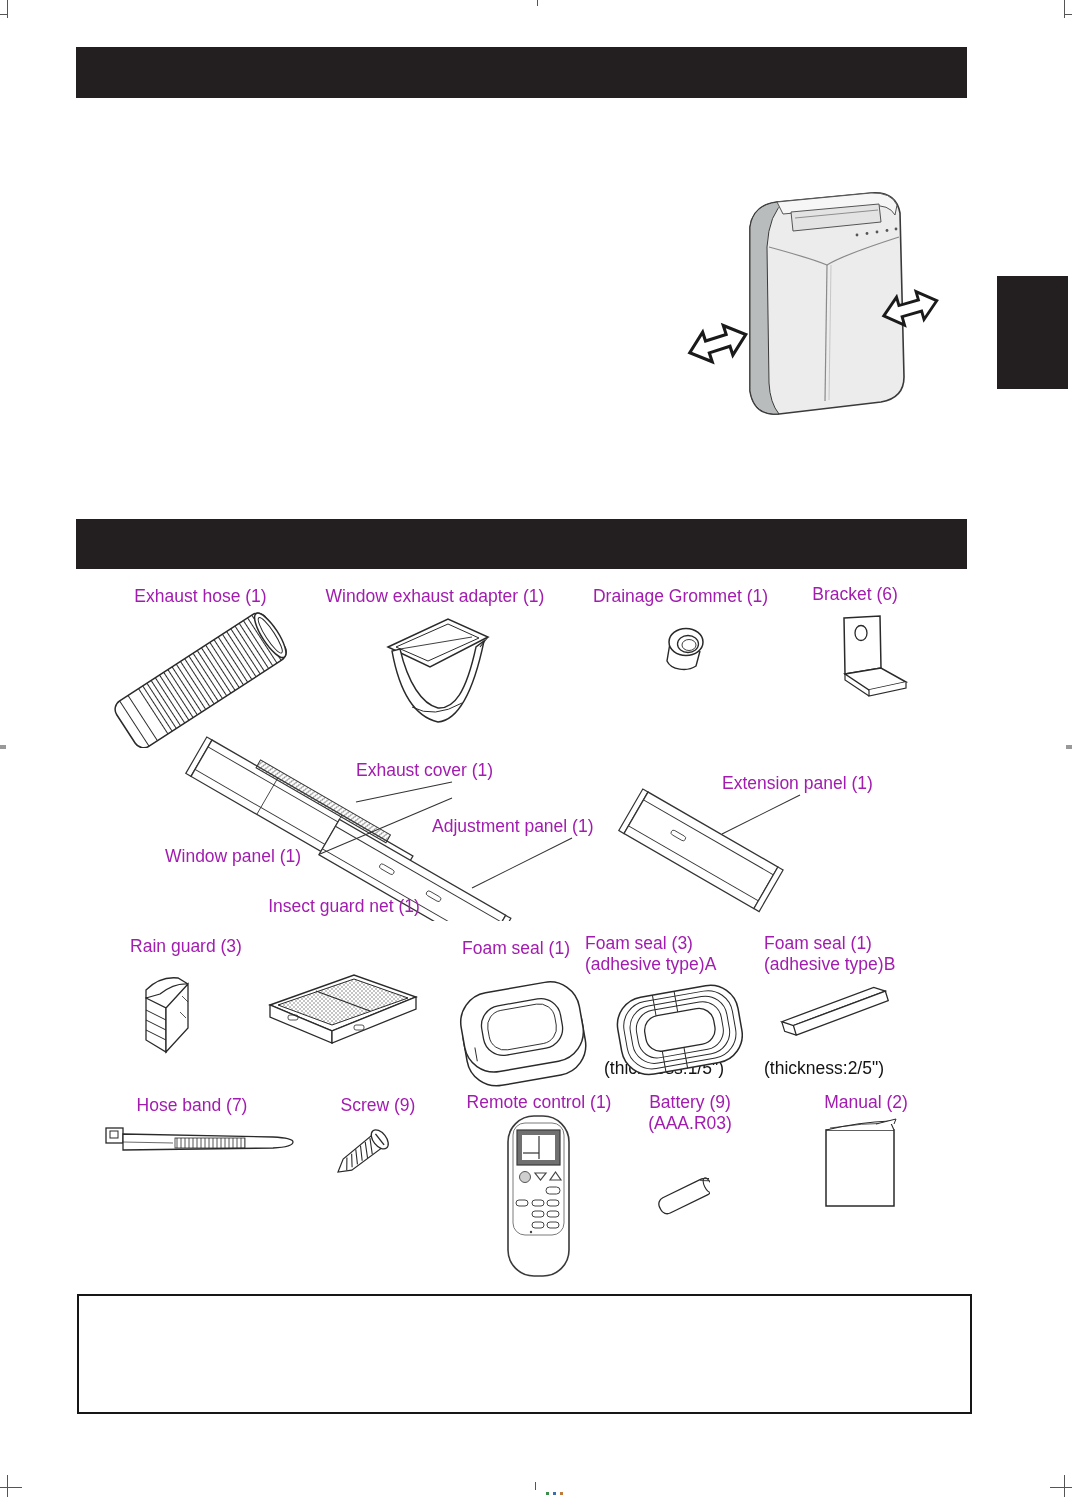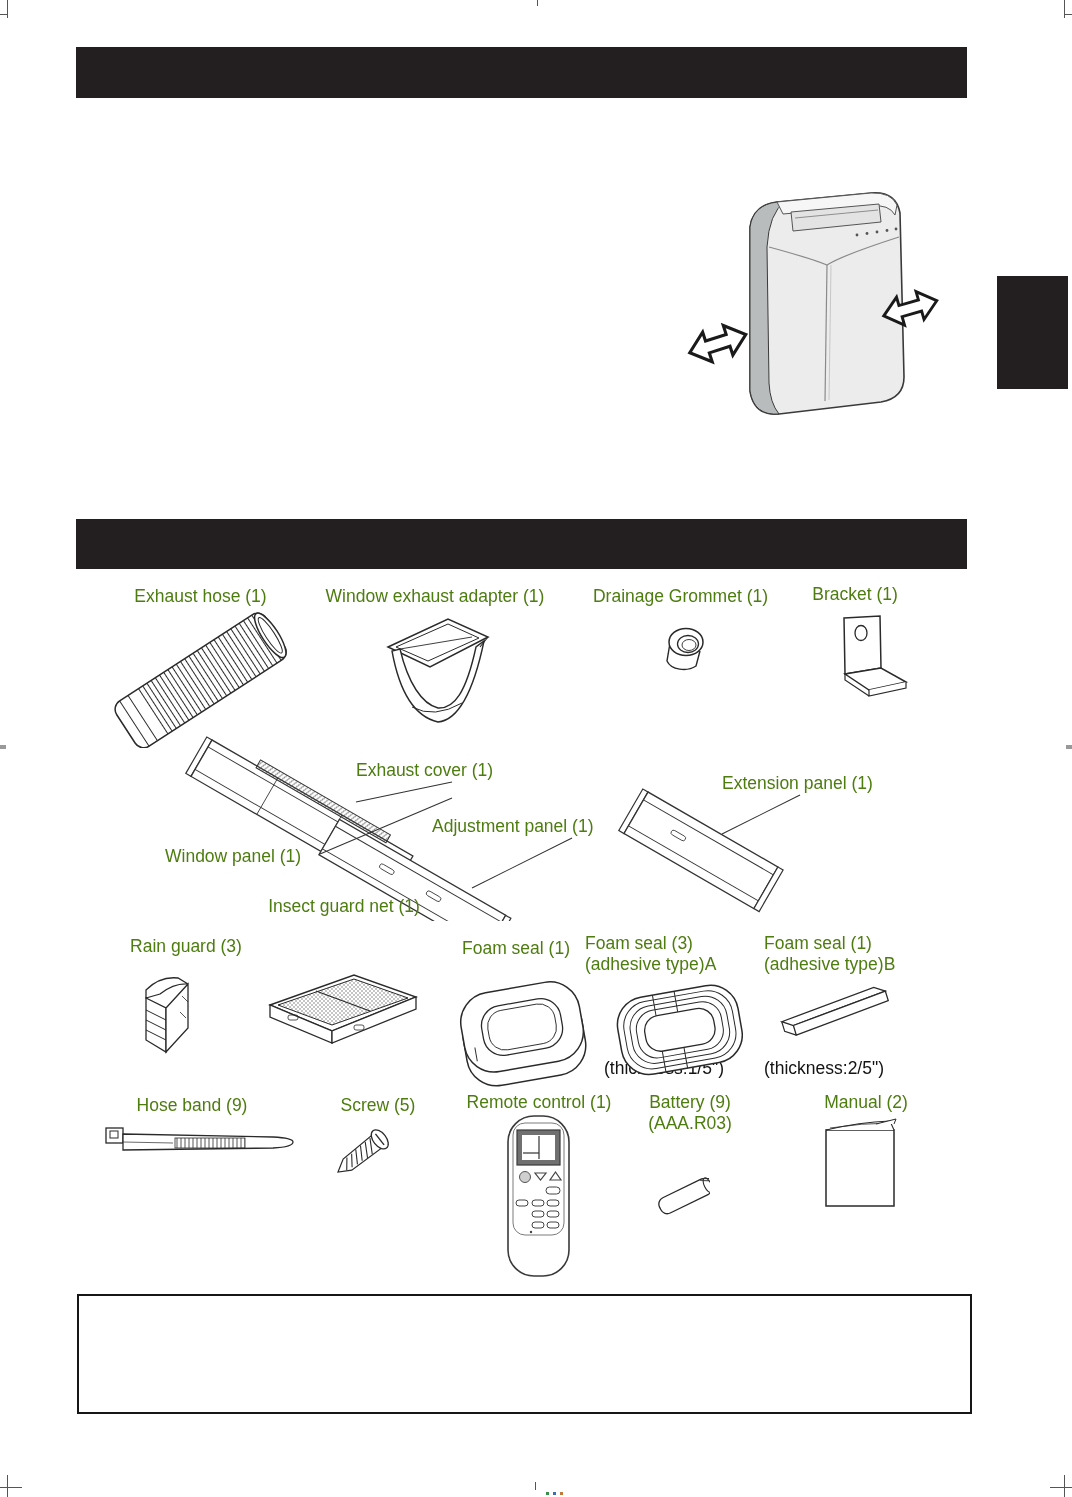--- a/index.html
+++ b/index.html
@@ -1,19 +1,19 @@
 <!DOCTYPE html>
 <html><head>
 <meta charset="utf-8">
 <style>
   html,body{margin:0;padding:0;background:#fff;}
   #page{position:relative;width:1072px;height:1497px;background:#ffffff;overflow:hidden;
         font-family:"Liberation Sans",sans-serif;color:#111;}
   .bar{position:absolute;background:#231f20;}
-  .label{position:absolute;font-size:17.5px;line-height:1.18;color:#4d7c0f;}
+  .label{position:absolute;font-size:17.5px;line-height:1.18;color:#a21caf;}
   .center{text-align:center;}
   .note{position:absolute;font-size:17.5px;color:#131313;}
   .ill{position:absolute;}
   .mark{position:absolute;background:#555;}
   .mark.lt{background:#999;}
   .box{position:absolute;border:2px solid #161616;background:#fff;}
   svg{display:block;}
   .dot{position:absolute;width:3px;height:3px;}
 </style>
 </head>
@@ -71,21 +71,21 @@
       <use href="#dblArrow" transform="scale(1.55)" fill="#fff" stroke="#1a1a1a" stroke-width="2"></use>
     </g>
     <g transform="translate(203,116) rotate(-16)">
       <use href="#dblArrow" transform="scale(1.45)" fill="#fff" stroke="#1a1a1a" stroke-width="2"></use>
     </g>
   </svg>
 
   <div class="label center" style="left:118px;top:586px;width:165px">Exhaust hose (1)</div>
   <div class="label center" style="left:310px;top:586px;width:250px">Window exhaust adapter (1)</div>
   <div class="label center" style="left:583px;top:586px;width:195px">Drainage Grommet (1)</div>
-  <div class="label center" style="left:800px;top:584px;width:110px">Bracket (1)</div>
+  <div class="label center" style="left:800px;top:584px;width:110px">Bracket (6)</div>
 
   <svg class="ill" style="left:110px;top:603px" width="195" height="145" viewBox="0 0 195 145">
     <defs>
       <pattern id="ribs" width="5" height="56" patternUnits="userSpaceOnUse">
         <line x1="2.5" y1="0" x2="2.5" y2="56" stroke="#2a2a2a" stroke-width="1"></line>
       </pattern>
     </defs>
     <g transform="translate(16,126) rotate(-33)">
       <rect x="0" y="-27" width="178" height="54" rx="10" fill="#fff" stroke="#2a2a2a" stroke-width="1.5"></rect>
       <rect x="30" y="-27" width="140" height="54" fill="url(#ribs)" stroke="none"></rect>
@@ -229,22 +229,22 @@
   </svg>
 
   <svg class="ill" style="left:772px;top:980px" width="125" height="75" viewBox="0 0 125 75">
     <g transform="translate(8,36) rotate(-17)">
       <path d="M0,6 L98,0 L108,7 L10,13 Z" fill="#fff" stroke="#2a2a2a" stroke-width="1.3"></path>
       <path d="M10,13 L108,7 L108,17 L10,23 Z" fill="#fff" stroke="#2a2a2a" stroke-width="1.3"></path>
       <path d="M0,6 L0,16 L10,23" fill="none" stroke="#2a2a2a" stroke-width="1.2"></path>
     </g>
   </svg>
 
-  <div class="label center" style="left:126px;top:1095px;width:132px">Hose band (9)</div>
-  <div class="label center" style="left:330px;top:1095px;width:96px">Screw (5)</div>
+  <div class="label center" style="left:126px;top:1095px;width:132px">Hose band (7)</div>
+  <div class="label center" style="left:330px;top:1095px;width:96px">Screw (9)</div>
   <div class="label center" style="left:456px;top:1092px;width:166px">Remote control (1)</div>
   <div class="label center" style="left:638px;top:1092px;width:104px">
     <div>Battery (9)</div>
     <div>(AAA.R03)</div>
   </div>
   <div class="label center" style="left:818px;top:1092px;width:96px">Manual (2)</div>
 
   <svg class="ill" style="left:103px;top:1120px" width="200" height="48" viewBox="0 0 200 48">
     <defs>
       <pattern id="band" width="4" height="14" patternUnits="userSpaceOnUse">

